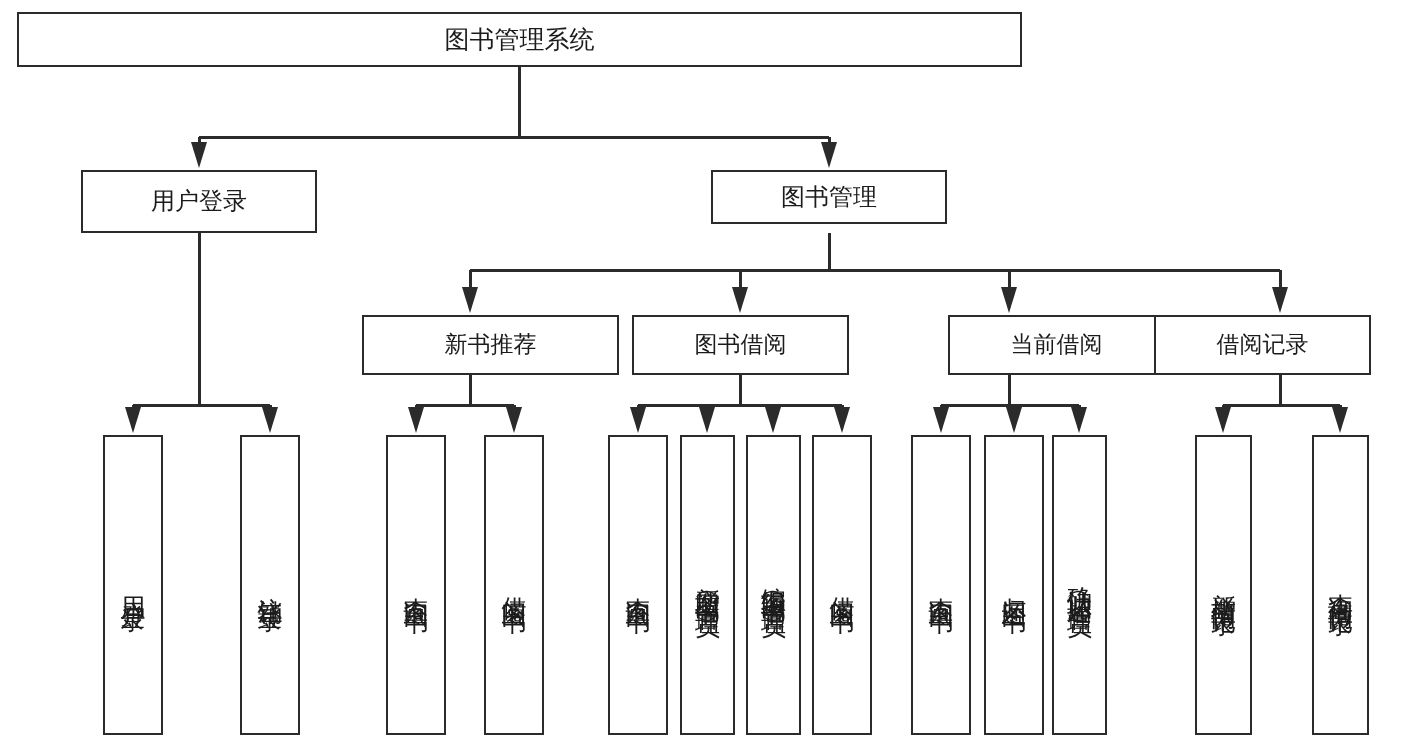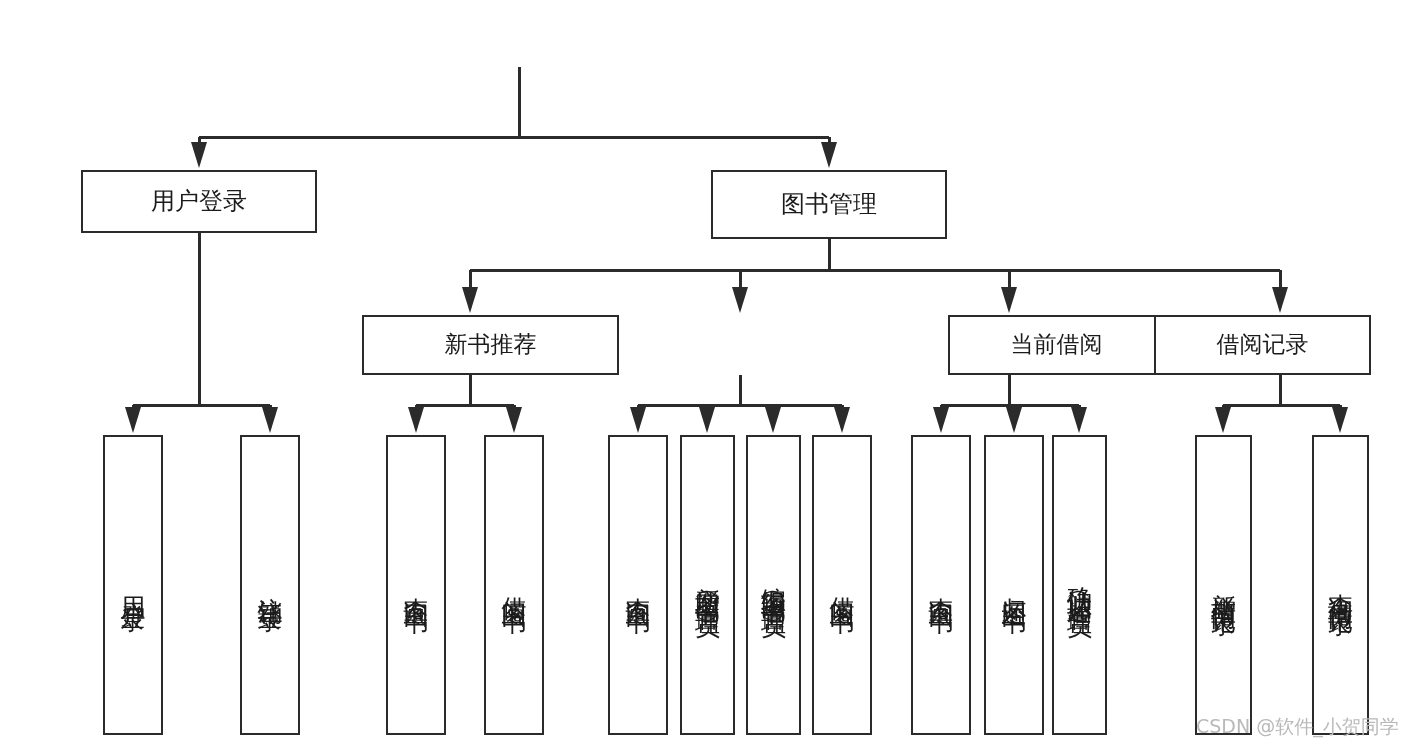--- a/index.html
+++ b/index.html
@@ -120,30 +120,36 @@
       <line x1="1079" y1="405" x2="1079" y2="409" stroke="#2b2b2b" stroke-width="3" shape-rendering="crispEdges"></line>
       <polygon points="1071,407 1087,407 1079,433" fill="#2b2b2b"></polygon>
       <line x1="1280" y1="375" x2="1280" y2="405" stroke="#2b2b2b" stroke-width="3" shape-rendering="crispEdges"></line>
       <line x1="1223" y1="405" x2="1340" y2="405" stroke="#2b2b2b" stroke-width="3" shape-rendering="crispEdges"></line>
       <line x1="1223" y1="405" x2="1223" y2="409" stroke="#2b2b2b" stroke-width="3" shape-rendering="crispEdges"></line>
       <polygon points="1215,407 1231,407 1223,433" fill="#2b2b2b"></polygon>
       <line x1="1340" y1="405" x2="1340" y2="409" stroke="#2b2b2b" stroke-width="3" shape-rendering="crispEdges"></line>
       <polygon points="1332,407 1348,407 1340,433" fill="#2b2b2b"></polygon>
     </svg>
 
+  <div class="node root" style="left: 17px; top: 12px; width: 1005px; height: 55px;">
+    <span class="label">图书管理系统</span>
+  </div>
 
   <div class="node level2" style="left: 81px; top: 170px; width: 236px; height: 63px;">
     <span class="label">用户登录</span>
   </div>
-  <div class="node level2" style="left: 711px; top: 170px; width: 236px; height: 69px;">
+  <div class="node level2" style="left: 711px; top: 170px; width: 236px; height: 54px;">
     <span class="label">图书管理</span>
   </div>
 
   <div class="node level3" style="left: 362px; top: 315px; width: 257px; height: 60px;">
     <span class="label">新书推荐</span>
+  </div>
+  <div class="node level3" style="left: 632px; top: 315px; width: 217px; height: 60px;">
+    <span class="label">图书借阅</span>
   </div>
   <div class="node level3" style="left: 948px; top: 315px; width: 217px; height: 60px;">
     <span class="label">当前借阅</span>
   </div>
   <div class="node level3" style="left: 1154px; top: 315px; width: 217px; height: 60px;">
     <span class="label">借阅记录</span>
   </div>
 
   <div class="node leaf" style="left: 103px; top: 435px; width: 60px; height: 300px;">
     <span class="label">用户登录</span>
@@ -178,15 +184,14 @@
   <div class="node leaf" style="left: 1052px; top: 435px; width: 55px; height: 300px;">
     <span class="label">确认归还（管理员）</span>
   </div>
   <div class="node leaf" style="left: 1195px; top: 435px; width: 57px; height: 300px;">
     <span class="label">新增借阅记录</span>
   </div>
   <div class="node leaf" style="left: 1312px; top: 435px; width: 57px; height: 300px;">
     <span class="label">查询借阅记录</span>
   </div>
 
-  <div class="watermark" style="left: 1196px; top: 714px;">CSDN @软件_小贺同学</div>
 
 </div>
 
 </body></html>

